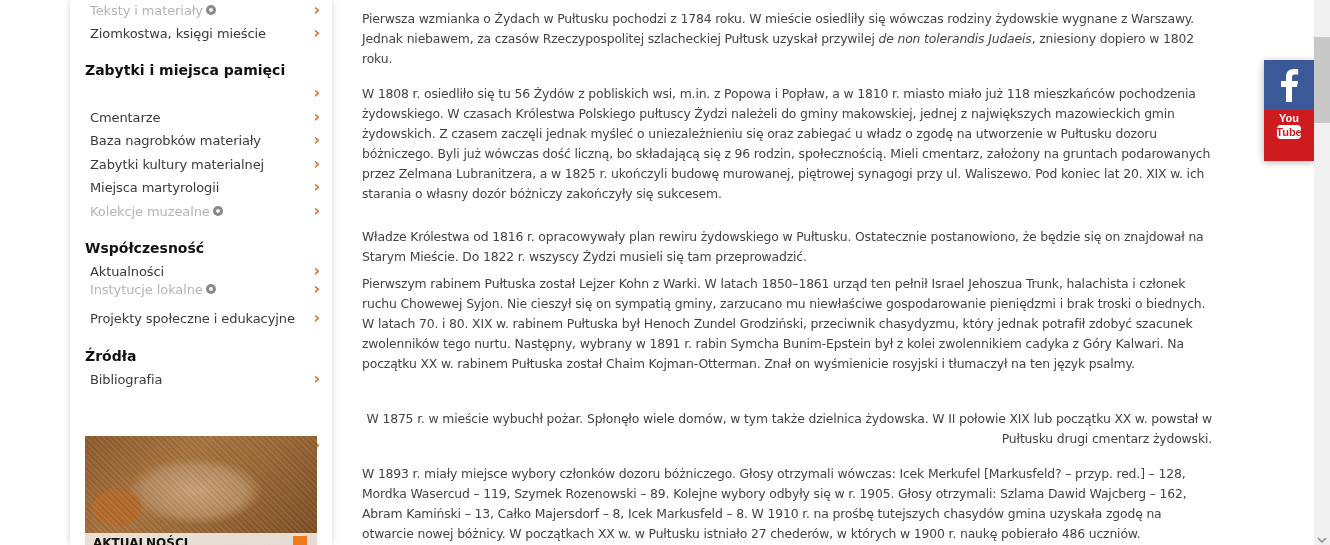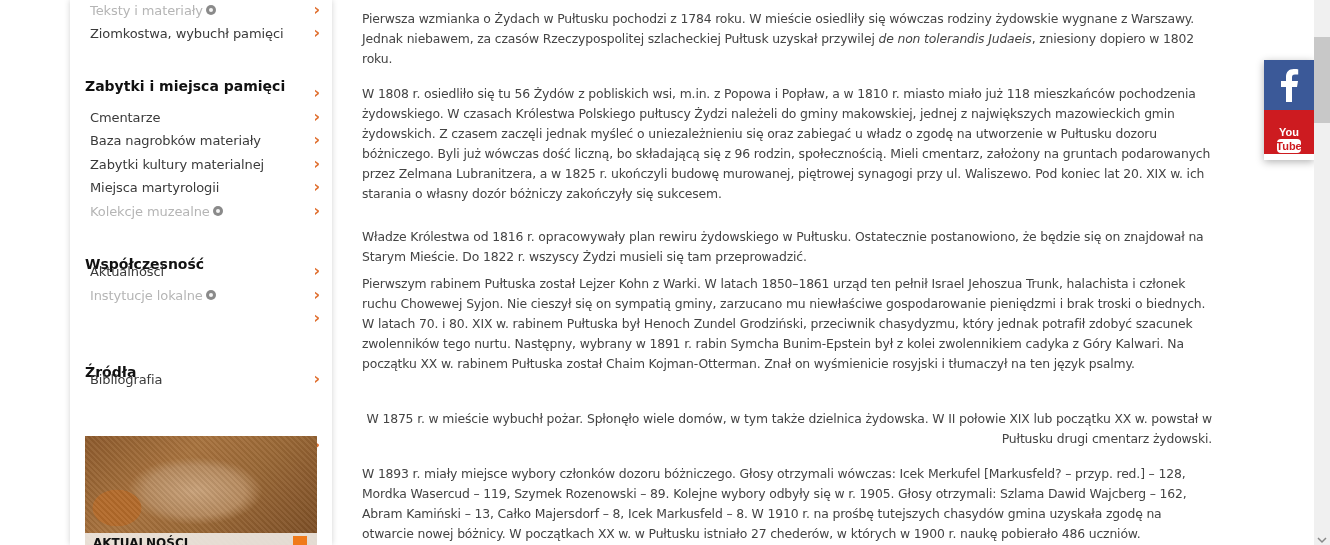--- a/index.html
+++ b/index.html
@@ -31,21 +31,20 @@
       content: ""; position: absolute; left: 3px; top: 3px; width: 4px; height: 4px;
       background: #f5f5f5; border-radius: 50%;
     }
     .nav-item .chev {
       position: absolute; right: 0; top: 1px; color: #e07030; font-size: 16px;
       font-weight: bold; line-height: 18px; font-family: "DejaVu Sans", sans-serif;
     }
     .section-title {
       position: absolute; left: 15px; font-size: 14px; font-weight: bold; color: #111111;
       white-space: nowrap;
-      margin-top: 16px;
     }
 
     
     .promo {
       position: absolute; left: 15px; top: 436px; width: 232px; height: 109px;
       overflow: hidden;
       background:
         radial-gradient(ellipse 40px 30px at 32px 72px, #b36a2a 0%, #b36a2a 60%, transparent 62%),
         radial-gradient(ellipse 90px 45px at 110px 55px, #c9a27a 0%, #b68a5e 55%, transparent 75%),
         linear-gradient(135deg, #8e5b2d 0%, #a8733e 35%, #9a6836 60%, #7a4c24 100%);
@@ -78,43 +77,43 @@
     
     .social {
       position: absolute; left: 1264px; top: 60px; width: 50px; height: 100px;
       box-shadow: 0 2px 8px rgba(0,0,0,0.3);
     }
     .social .fb {
       position: absolute; left: 0; top: 0; width: 50px; height: 50px; background: #3b5998;
       display: flex; align-items: center; justify-content: center; cursor: pointer;
     }
     .social .yt {
-      position: absolute; left: 0; top: 50px; width: 50px; height: 44px; background: #cd1b20;
-      display: flex; align-items: flex-end; justify-content: center; cursor: pointer;
+      position: absolute; left: 0; top: 50px; width: 50px; height: 51px; background: #cd1b20;
+      display: flex; align-items: flex-start; justify-content: center; cursor: pointer;
     }
 
     
     .scrollbar { position: absolute; left: 1314px; top: 0; width: 16px; height: 545px; background: #f0f0f0; }
     .scroll-thumb { position: absolute; left: 0; top: 37px; width: 16px; height: 86px; background: #c8c8c8; }
     .scroll-down { position: absolute; left: 3px; bottom: 1px; width: 10px; height: 8px; }
   </style>
 </head>
 <body>
 
 <div class="gutter"></div>
 
 <aside class="sidebar">
 
   <div class="nav-item disabled" style="top:0px;">
     <span class="lbl">Teksty i materiały</span>
     <span class="dot"></span>
     <span class="chev">›</span>
   </div>
   <div class="nav-item" style="top:23px;">
-    <span class="lbl">Ziomkostwa, wybuchł pamięci</span>
+    <span class="lbl">Ziomkostwa, księgi mieście</span>
     <span class="chev">›</span>
   </div>
 
   <div class="section-title" style="top:62px;">Zabytki i miejsca pamięci</div>
   <div class="nav-item" style="top:83px;">
     <span class="chev">›</span>
   </div>
   <div class="nav-item" style="top:107px;">
     <span class="lbl">Cmentarze</span>
     <span class="chev">›</span>
@@ -135,26 +134,27 @@
     <span class="lbl">Kolekcje muzealne</span>
     <span class="dot"></span>
     <span class="chev">›</span>
   </div>
 
   <div class="section-title" style="top:240px;">Współczesność</div>
   <div class="nav-item" style="top:261px;">
     <span class="lbl">Aktualności</span>
     <span class="chev">›</span>
   </div>
-  <div class="nav-item disabled" style="top:285px;">
+  <div class="nav-item disabled" style="top:279px;">
     <span class="lbl">Instytucje lokalne</span>
     <span class="dot"></span>
     <span class="chev">›</span>
   </div>
   <div class="nav-item" style="top:308px;">
+    <span class="lbl">Projekty społeczne i edukacyjne</span>
     <span class="chev">›</span>
   </div>
 
   <div class="section-title" style="top:348px;">Źródła</div>
   <div class="nav-item" style="top:369px;">
     <span class="lbl">Bibliografia</span>
     <span class="chev">›</span>
   </div>
   <div class="nav-item" style="top:392px;margin-top:43px;">
     <span class="lbl">Archiwa</span>

